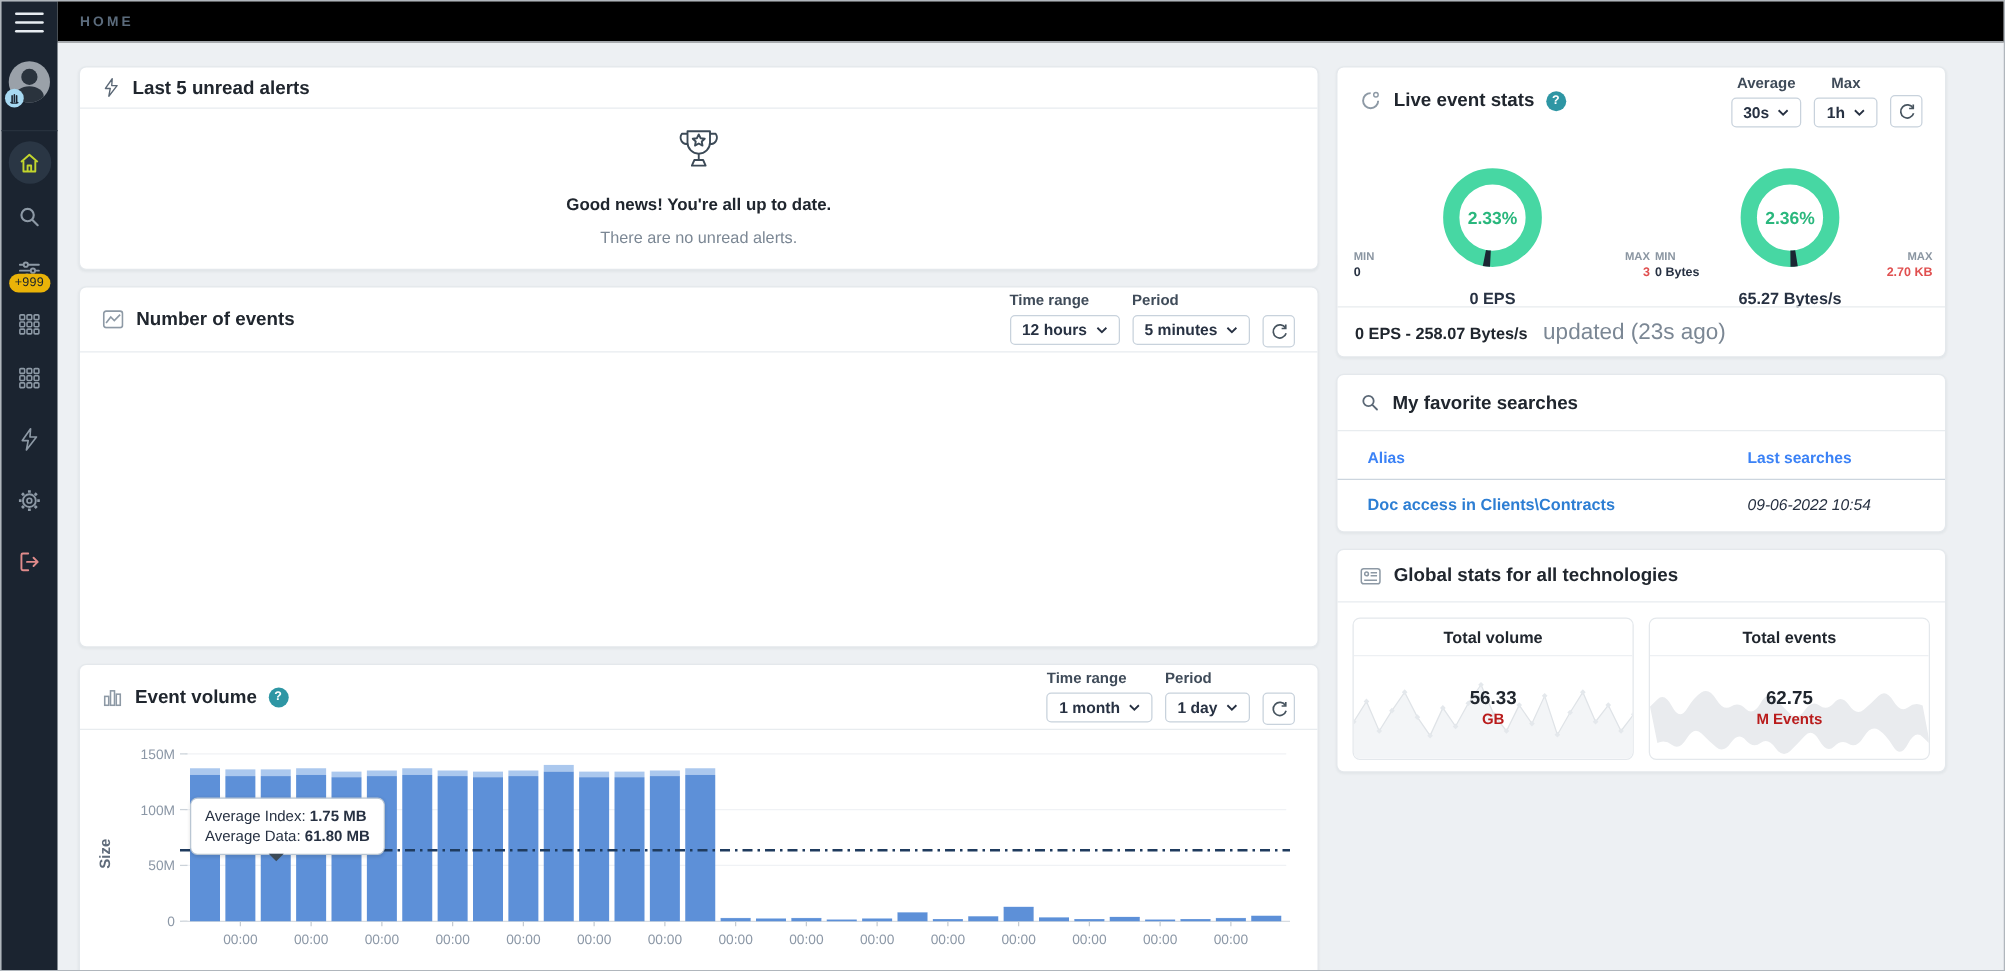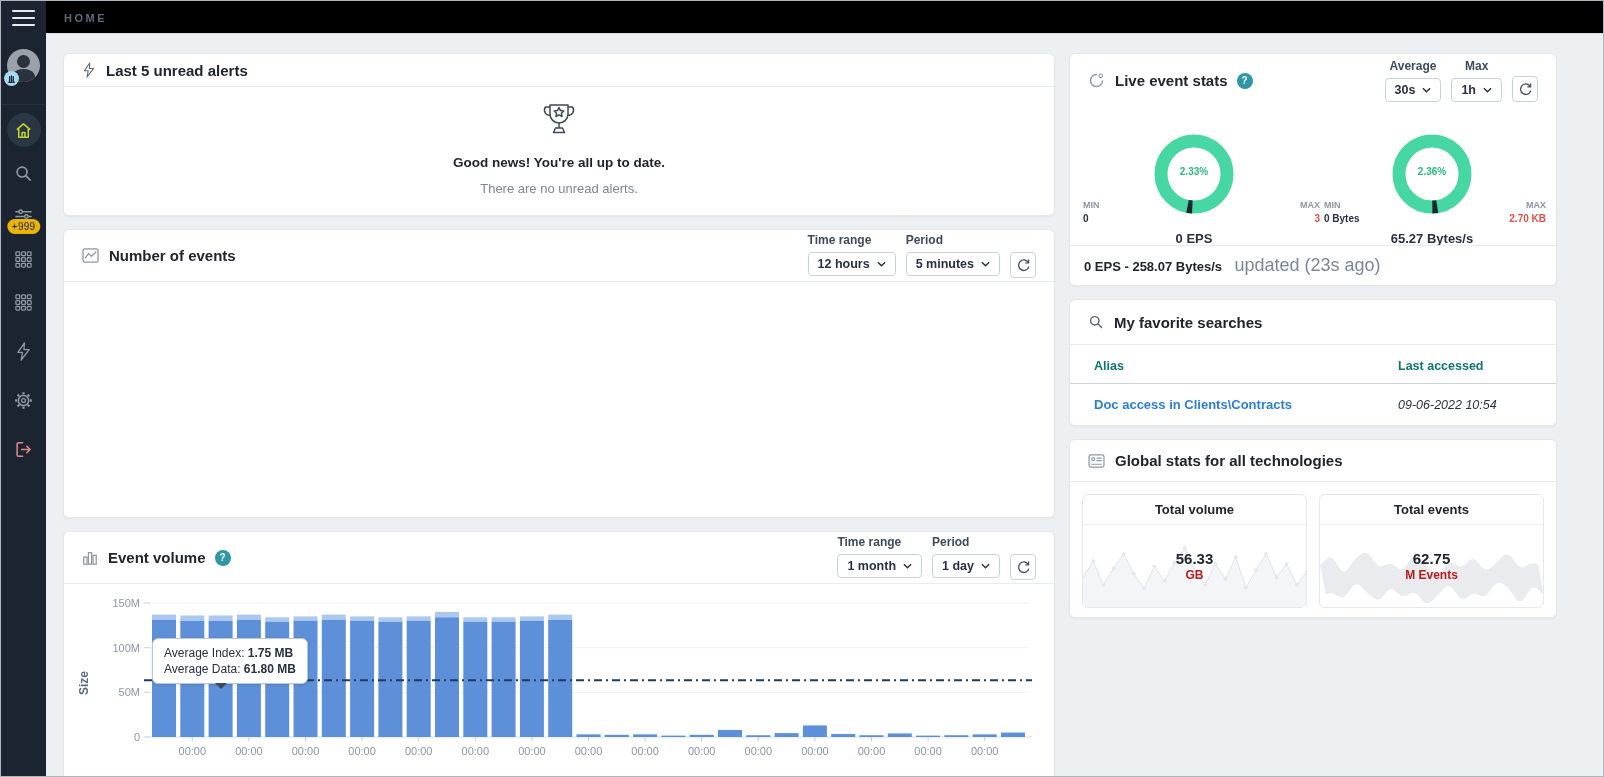--- a/index.html
+++ b/index.html
@@ -64,31 +64,31 @@
   .tooltip .arrow { position:absolute; bottom:-6px; left:62px; width:0; height:0; padding:0;
              border-left:6px solid transparent; border-right:6px solid transparent; border-top:6px solid #3c4a57; }
 
   
   #live-card { left:1068px; top:52px; width:488px; height:233px; }
   #live-card .card-head { height:53px; border-bottom:none; }
   .minmax { position:absolute; font-size:9px; font-weight:bold; color:#8b96a2; line-height:14px; }
   .minmax .val { font-size:10px; color:#273142; }
   .minmax .val.red { color:#e04f4f; }
   .donut-caption { position:absolute; font-size:13px; font-weight:bold; color:#273142; text-align:center; width:140px; }
-  .donut-pct { position:absolute; font-size:10px; font-weight:bold; color:#2ab77d; text-align:center; width:90px; }
+  .donut-pct { position:absolute; font-size:14px; font-weight:bold; color:#2ab77d; text-align:center; width:90px; }
   .live-status { position:absolute; left:0; bottom:0; width:100%; border-top:1px solid #e7ebee; padding:9px 14px; }
   .live-status b { font-size:13px; color:#20262e; }
   .live-status span { font-size:18px; color:#7b8794; margin-left:8px; }
 
   
   #fav-card { left:1068px; top:298px; width:488px; height:127px; }
   #fav-card .card-head { height:45px; }
   .fav-table { padding:0; }
   .fav-hrow { display:flex; padding:14px 28px 10px 24px; border-bottom:1px solid #ccd5de; }
-  .fav-hrow div { font-size:12.5px; font-weight:bold; color:#0f766e; }
+  .fav-hrow div { font-size:12.5px; font-weight:bold; color:#3b82f6; }
   .fav-row { display:flex; padding:11px 28px 11px 24px; align-items:center; }
   .fav-col-alias { flex:1; }
   .fav-col-date { width:130px; }
   .fav-link { font-size:13px; font-weight:bold; color:#2d7ed3; text-decoration:none; cursor:pointer; }
   .fav-date { font-size:12.5px; color:#273142;font-style:italic; }
 
   
   #global-card { left:1068px; top:438px; width:488px; height:179px; }
   #global-card .card-head { height:42px; }
   .tiles { display:flex; gap:12px; padding:12px; }
@@ -500,21 +500,21 @@
   <div class="card-head">
     <svg width="16" height="16" viewBox="0 0 20 20" fill="none" stroke="#5b6876" stroke-width="1.8" stroke-linecap="round">
       <circle cx="8.5" cy="8.5" r="5.2"></circle>
         <path d="M12.6 12.6 L17 17"></path>
       </svg>
     <span class="card-title">My favorite searches</span>
   </div>
   <div class="fav-table">
     <div class="fav-hrow">
       <div class="fav-col-alias">Alias</div>
-      <div class="fav-col-date">Last accessed</div>
+      <div class="fav-col-date">Last searches</div>
     </div>
     <div class="fav-row">
       <div class="fav-col-alias"><a class="fav-link">Doc access in Clients\Contracts</a></div>
       <div class="fav-col-date"><span class="fav-date">09-06-2022 10:54</span></div>
     </div>
   </div>
 </div>
 
 <div class="card" id="global-card">
   <div class="card-head">

